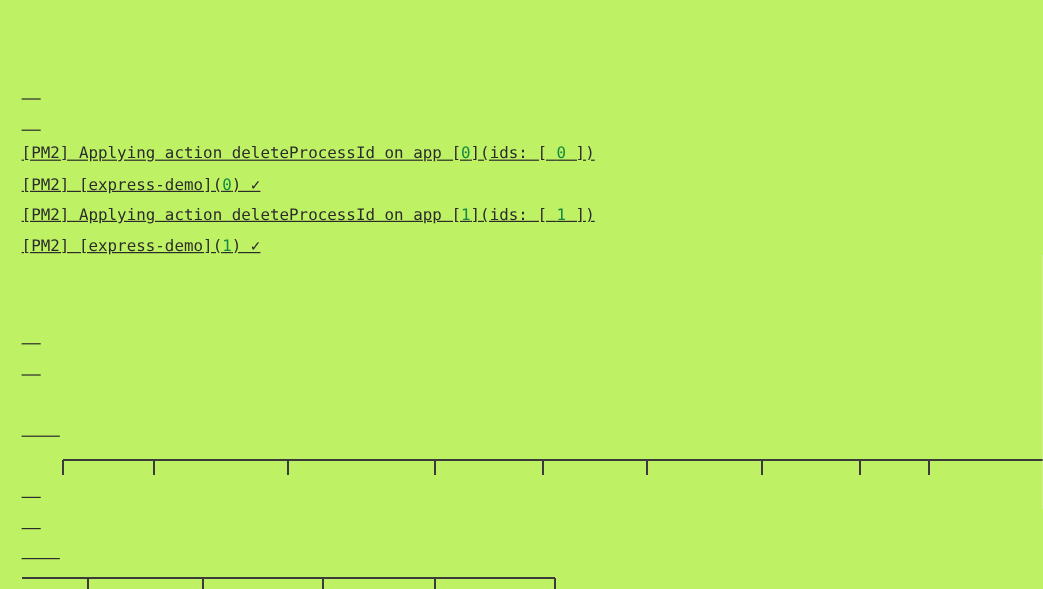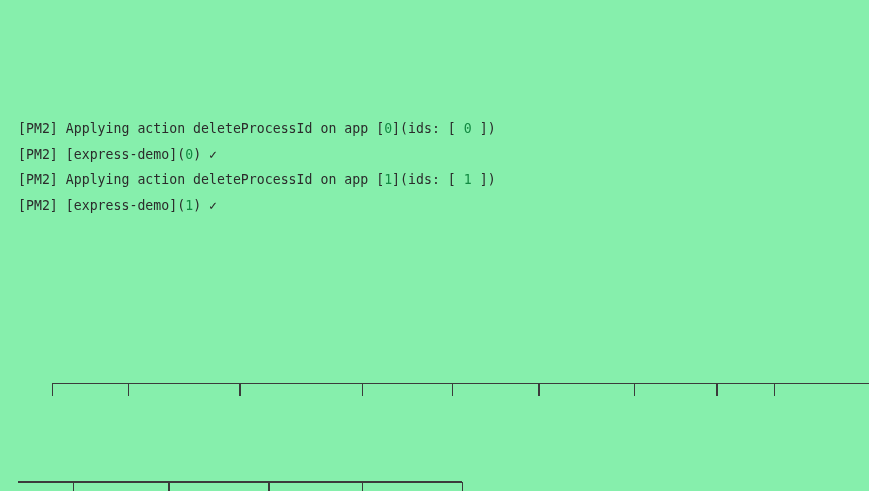--- a/index.html
+++ b/index.html
@@ -9,28 +9,29 @@
   }
   body {
     width: 869px;
     height: 491px;
     overflow: hidden;
     font-family: "DejaVu Sans Mono", "Liberation Mono", monospace;
   }
   .terminal {
     width: 869px;
     height: 491px;
-    background: #86efac;
+    background: #bef264;
     box-sizing: border-box;
     padding: 14px 0 0 18px;
     color: #2b2b2b;
     font-size: 13.2px;
     line-height: 25.5px;
     letter-spacing: 0.02px;
     white-space: pre;
+    text-decoration: underline;
   }
   .line {
     white-space: pre;
     height: 25.5px;
   }
   .green { color: #128a42; }
   .dim { color: #2b2b2b; }
   .rule {
     position: relative;
     height: 25.5px;

